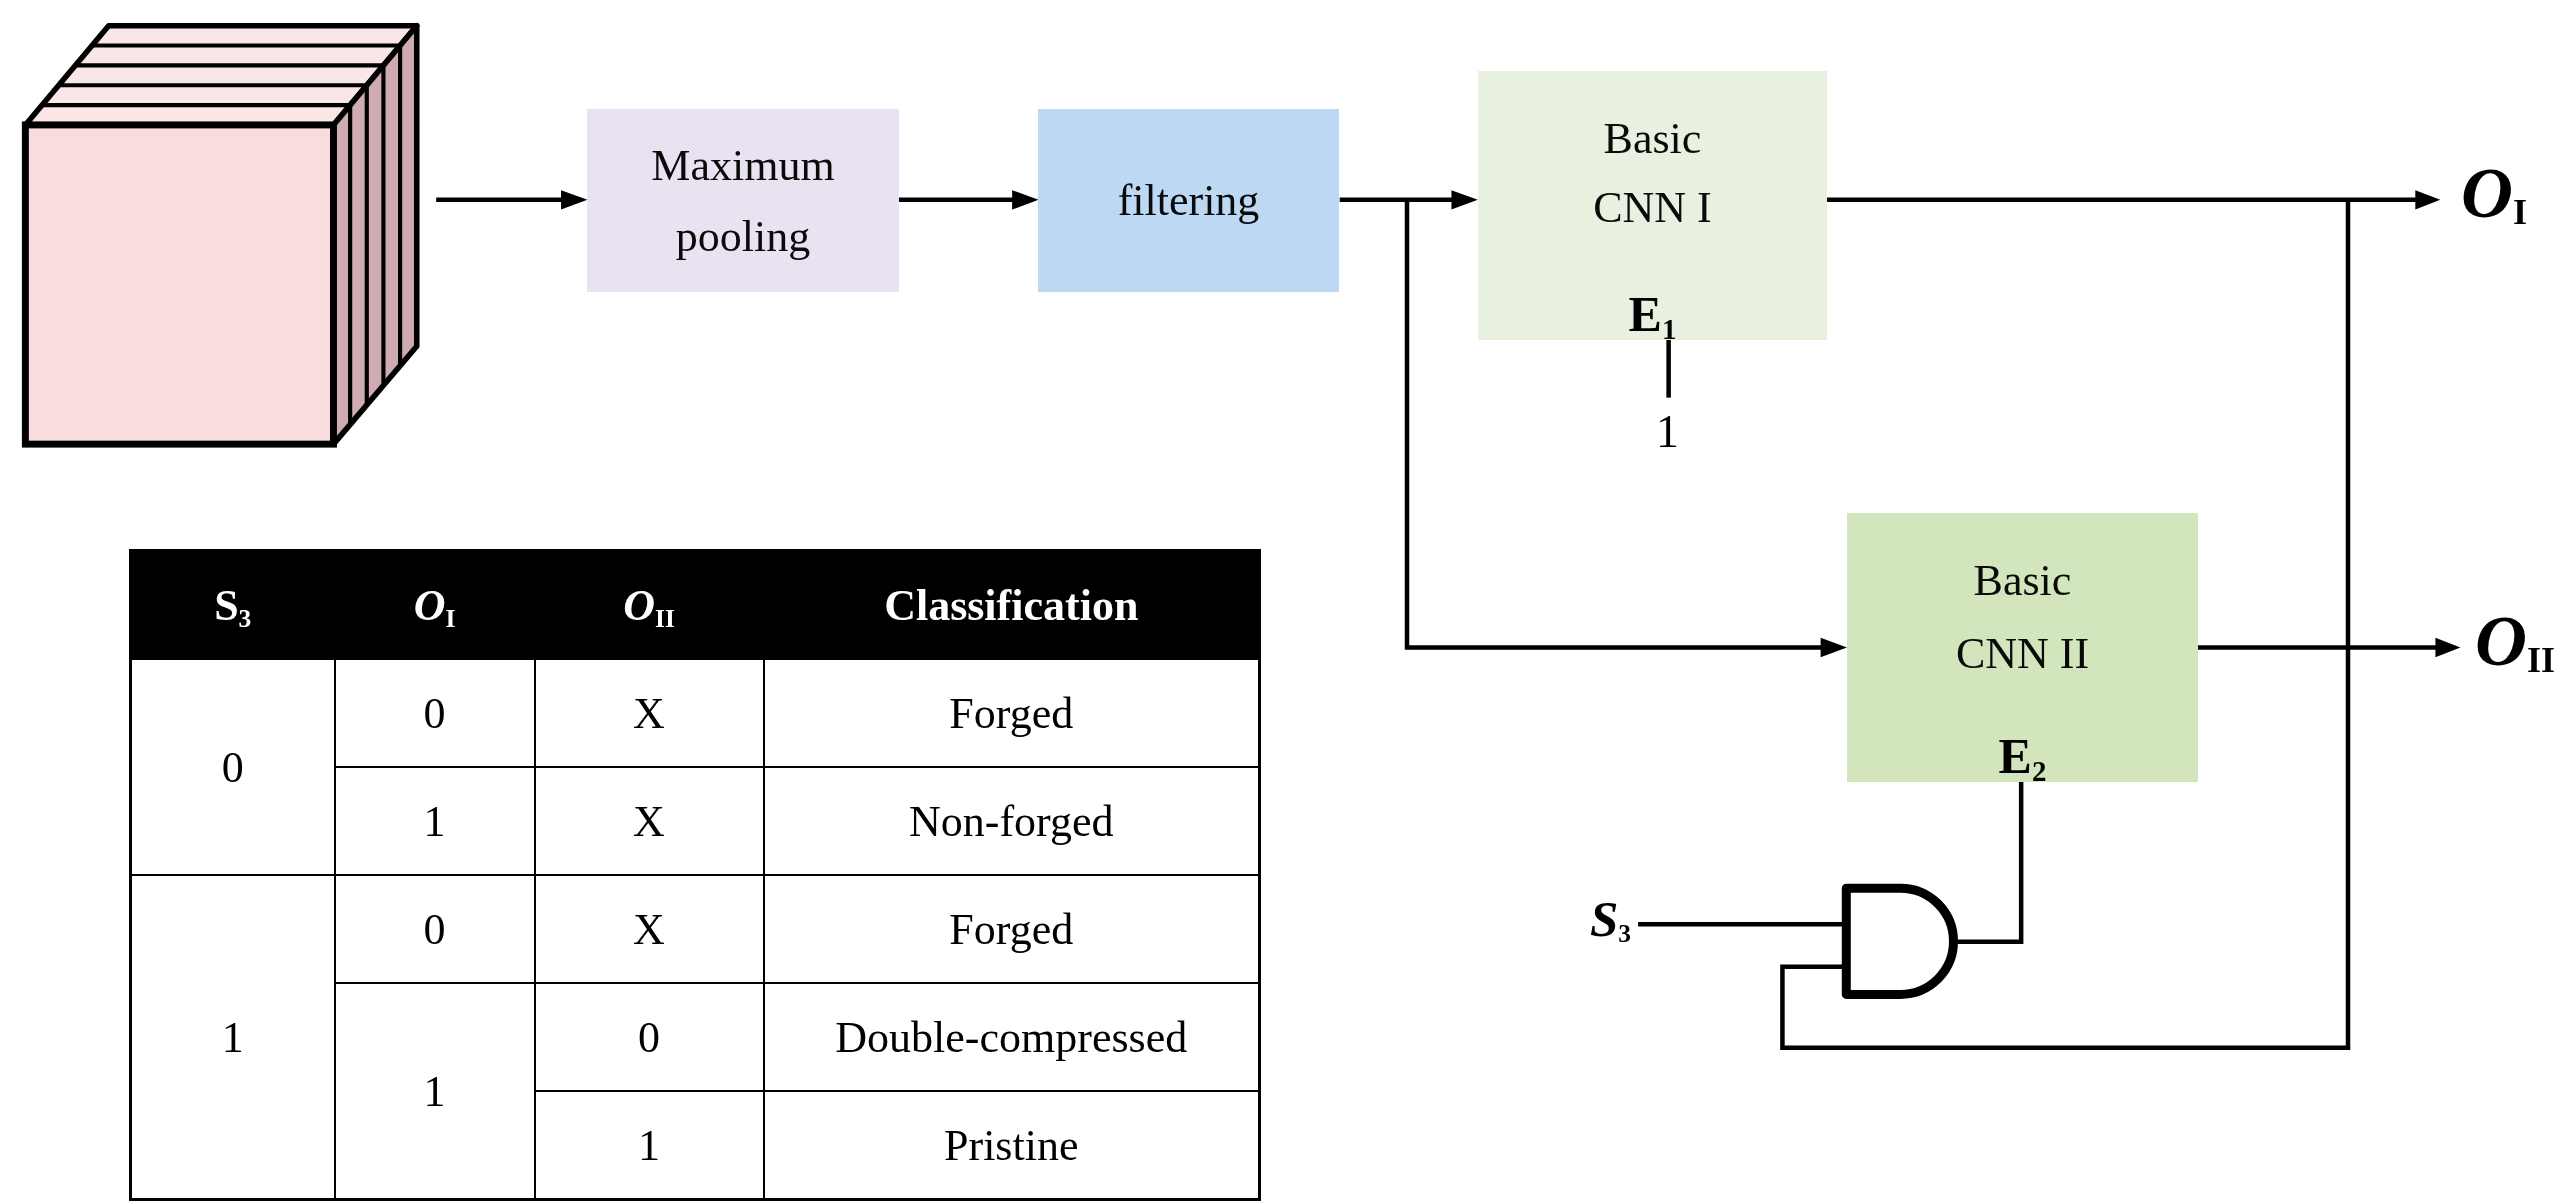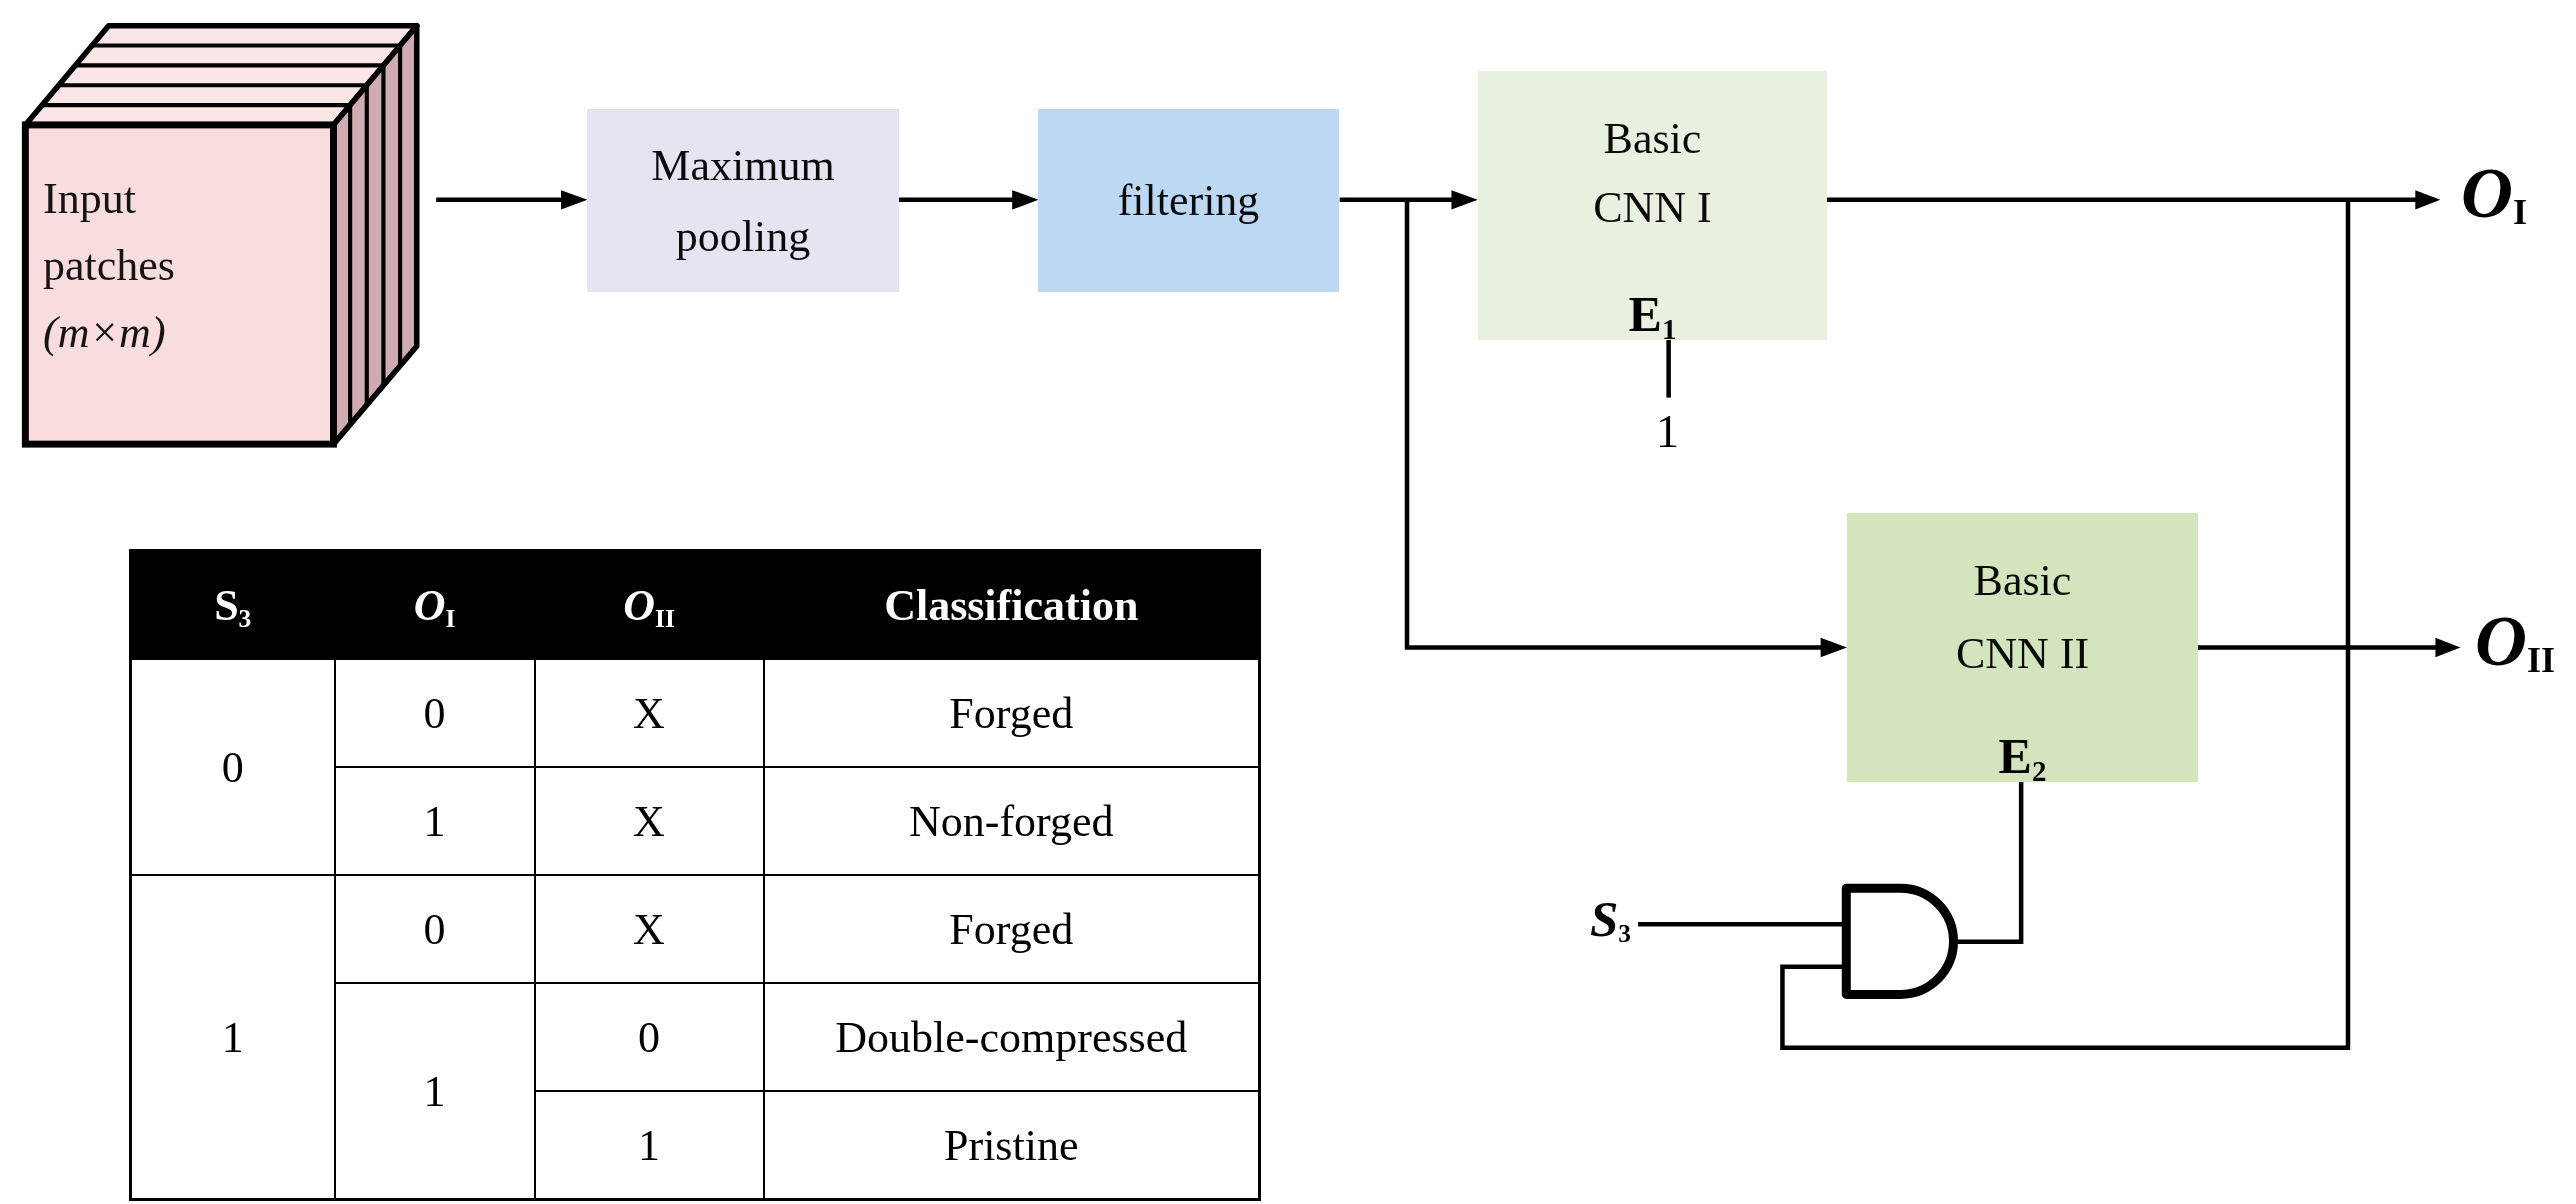--- a/index.html
+++ b/index.html
@@ -88,25 +88,20 @@
       <polygon points="1458,274 1496,288 1458,302"></polygon>
       <polygon points="2091,274 2129,288 2091,302"></polygon>
       <polygon points="2623,919 2661,933 2623,947"></polygon>
       <polygon points="3480,274 3516,288 3480,302"></polygon>
       <polygon points="3509,919 3545,933 3509,947"></polygon>
     </g>
 
     <path d="M2660,1433 L2660,1280 L2738,1280 A76.5,76.5 0 0 1 2738,1433 Z" style="fill:#ffffff;stroke:var(--line);stroke-width:13;stroke-linejoin:round"></path>
   </svg>
 
-  <div class="cube-text">
-    <div>Input</div>
-    <div>patches</div>
-    <div style="font-style:italic">(m×m)</div>
-  </div>
 
   <div class="node" id="pooling-box">
     <div>Maximum</div>
     <div>pooling</div>
   </div>
 
   <div class="node" id="highpass-box">
     <div>filtering</div>
   </div>
 

